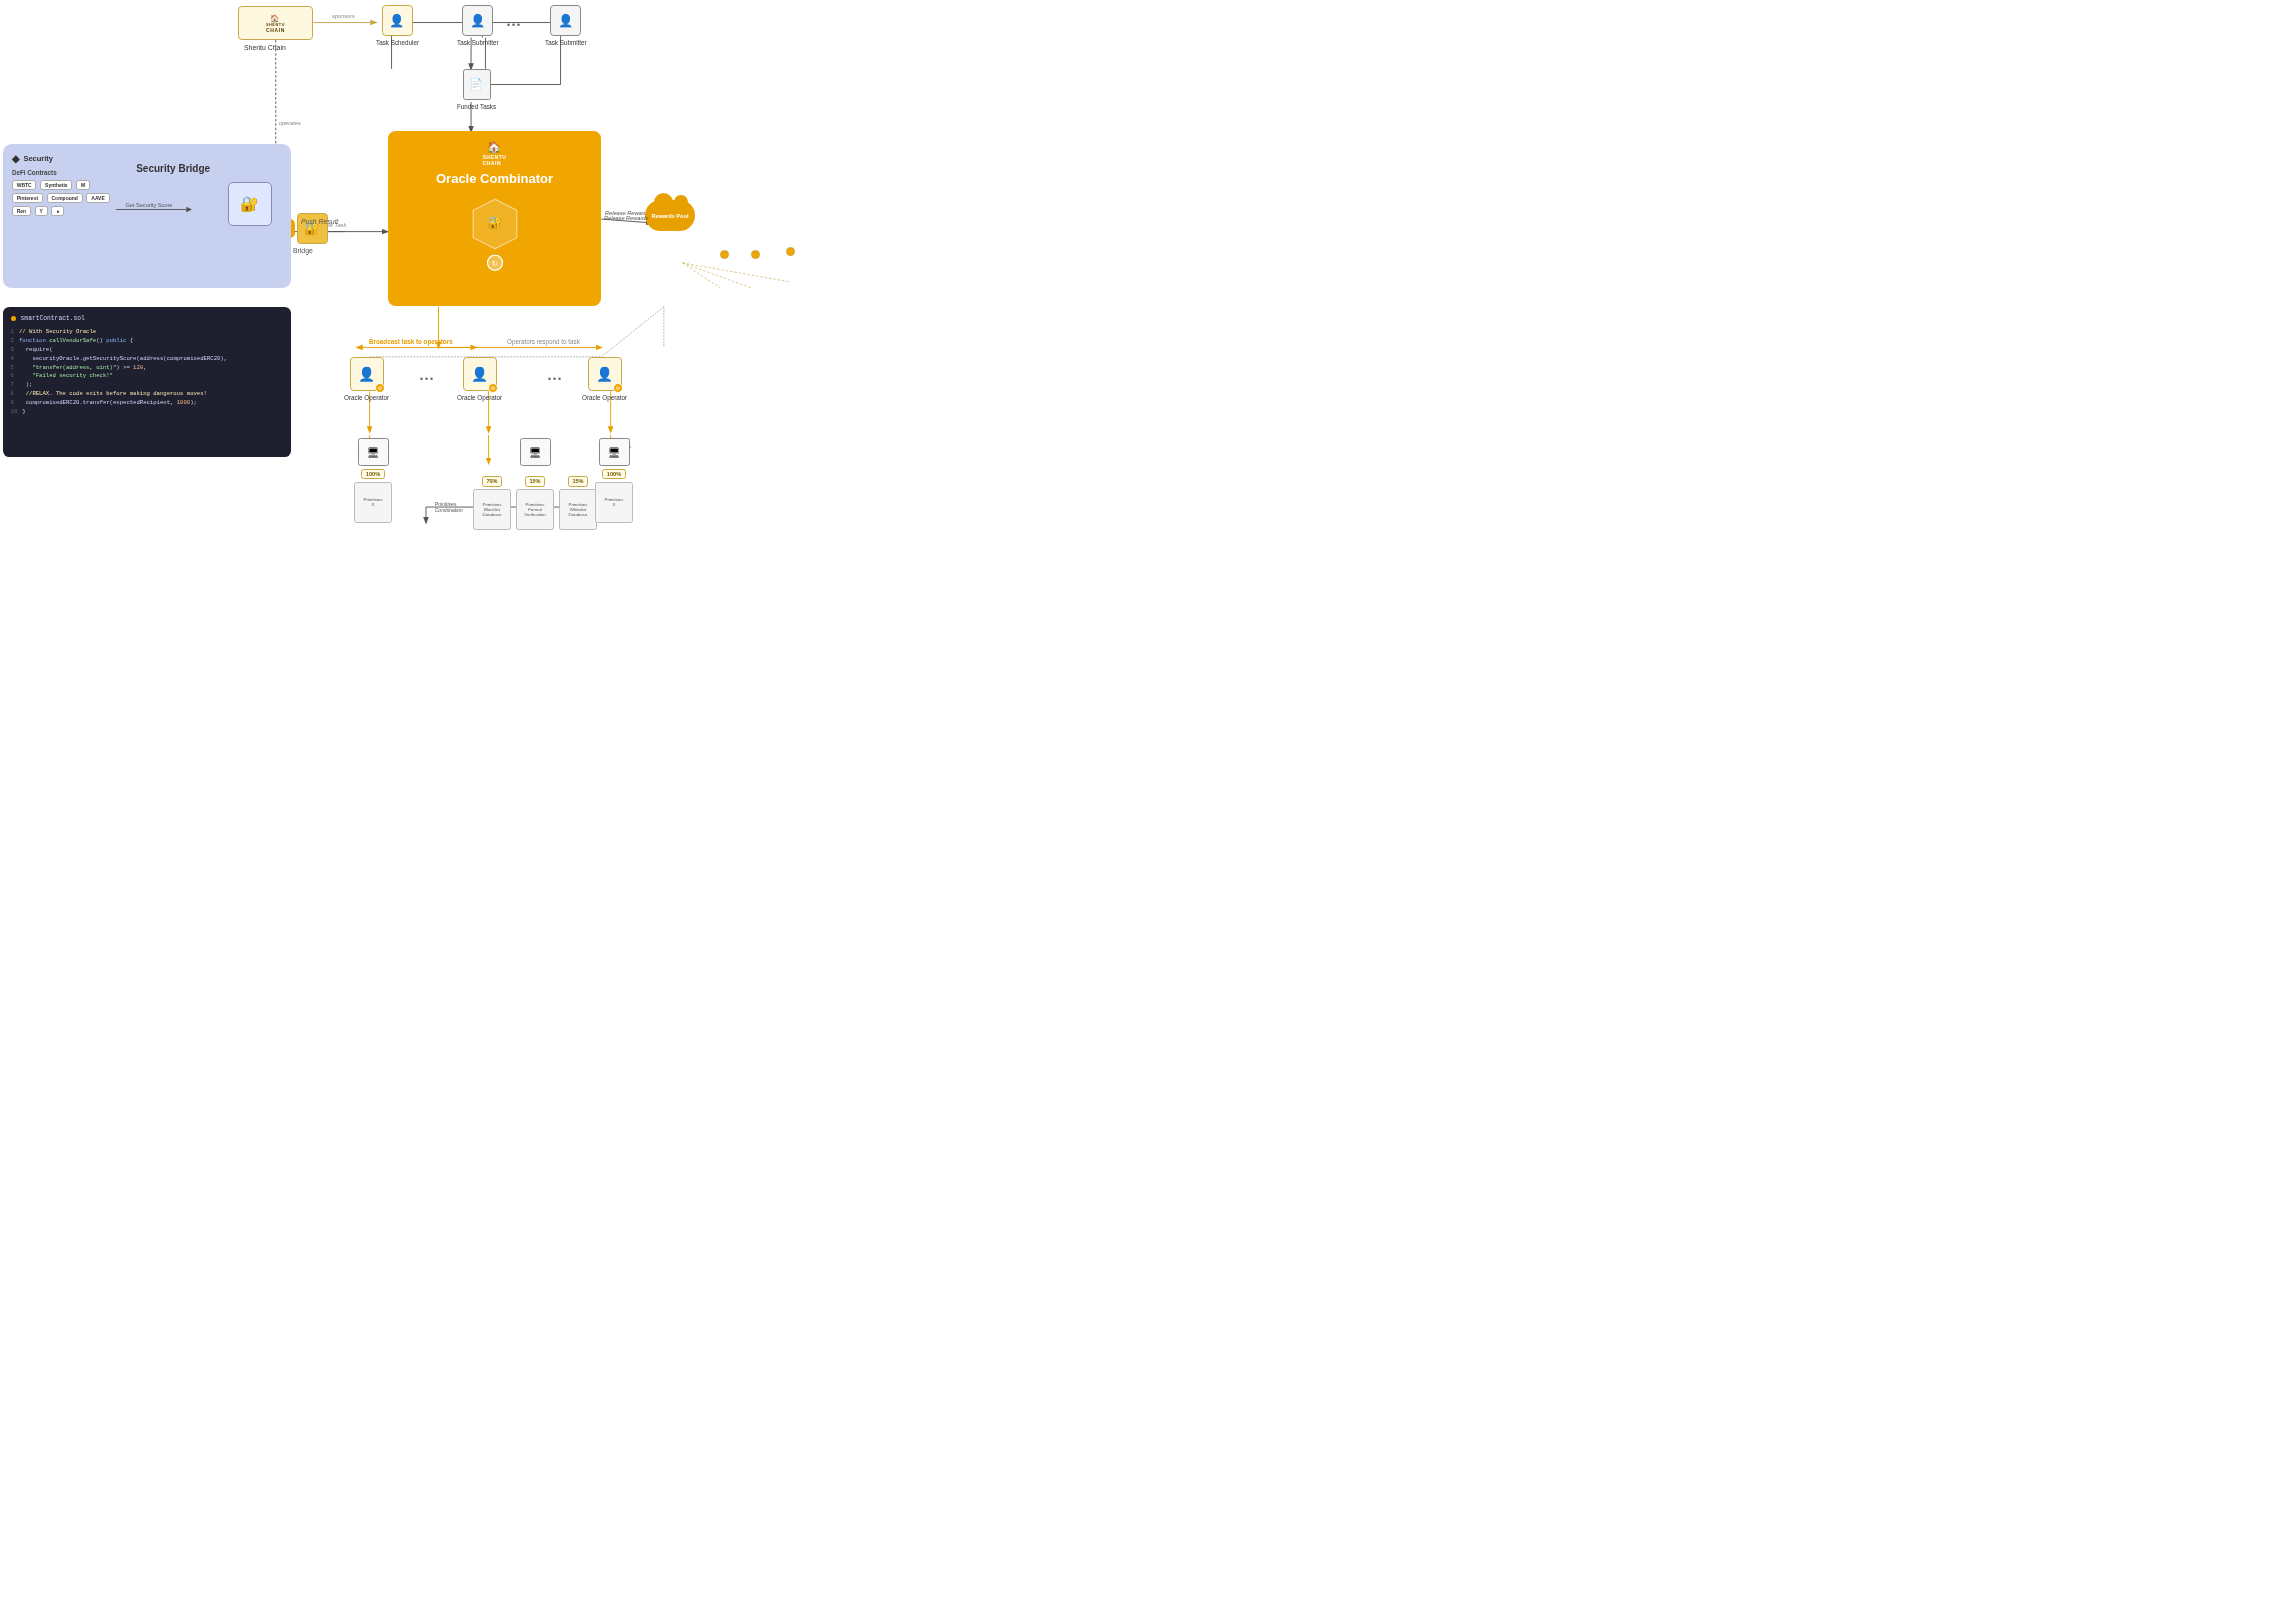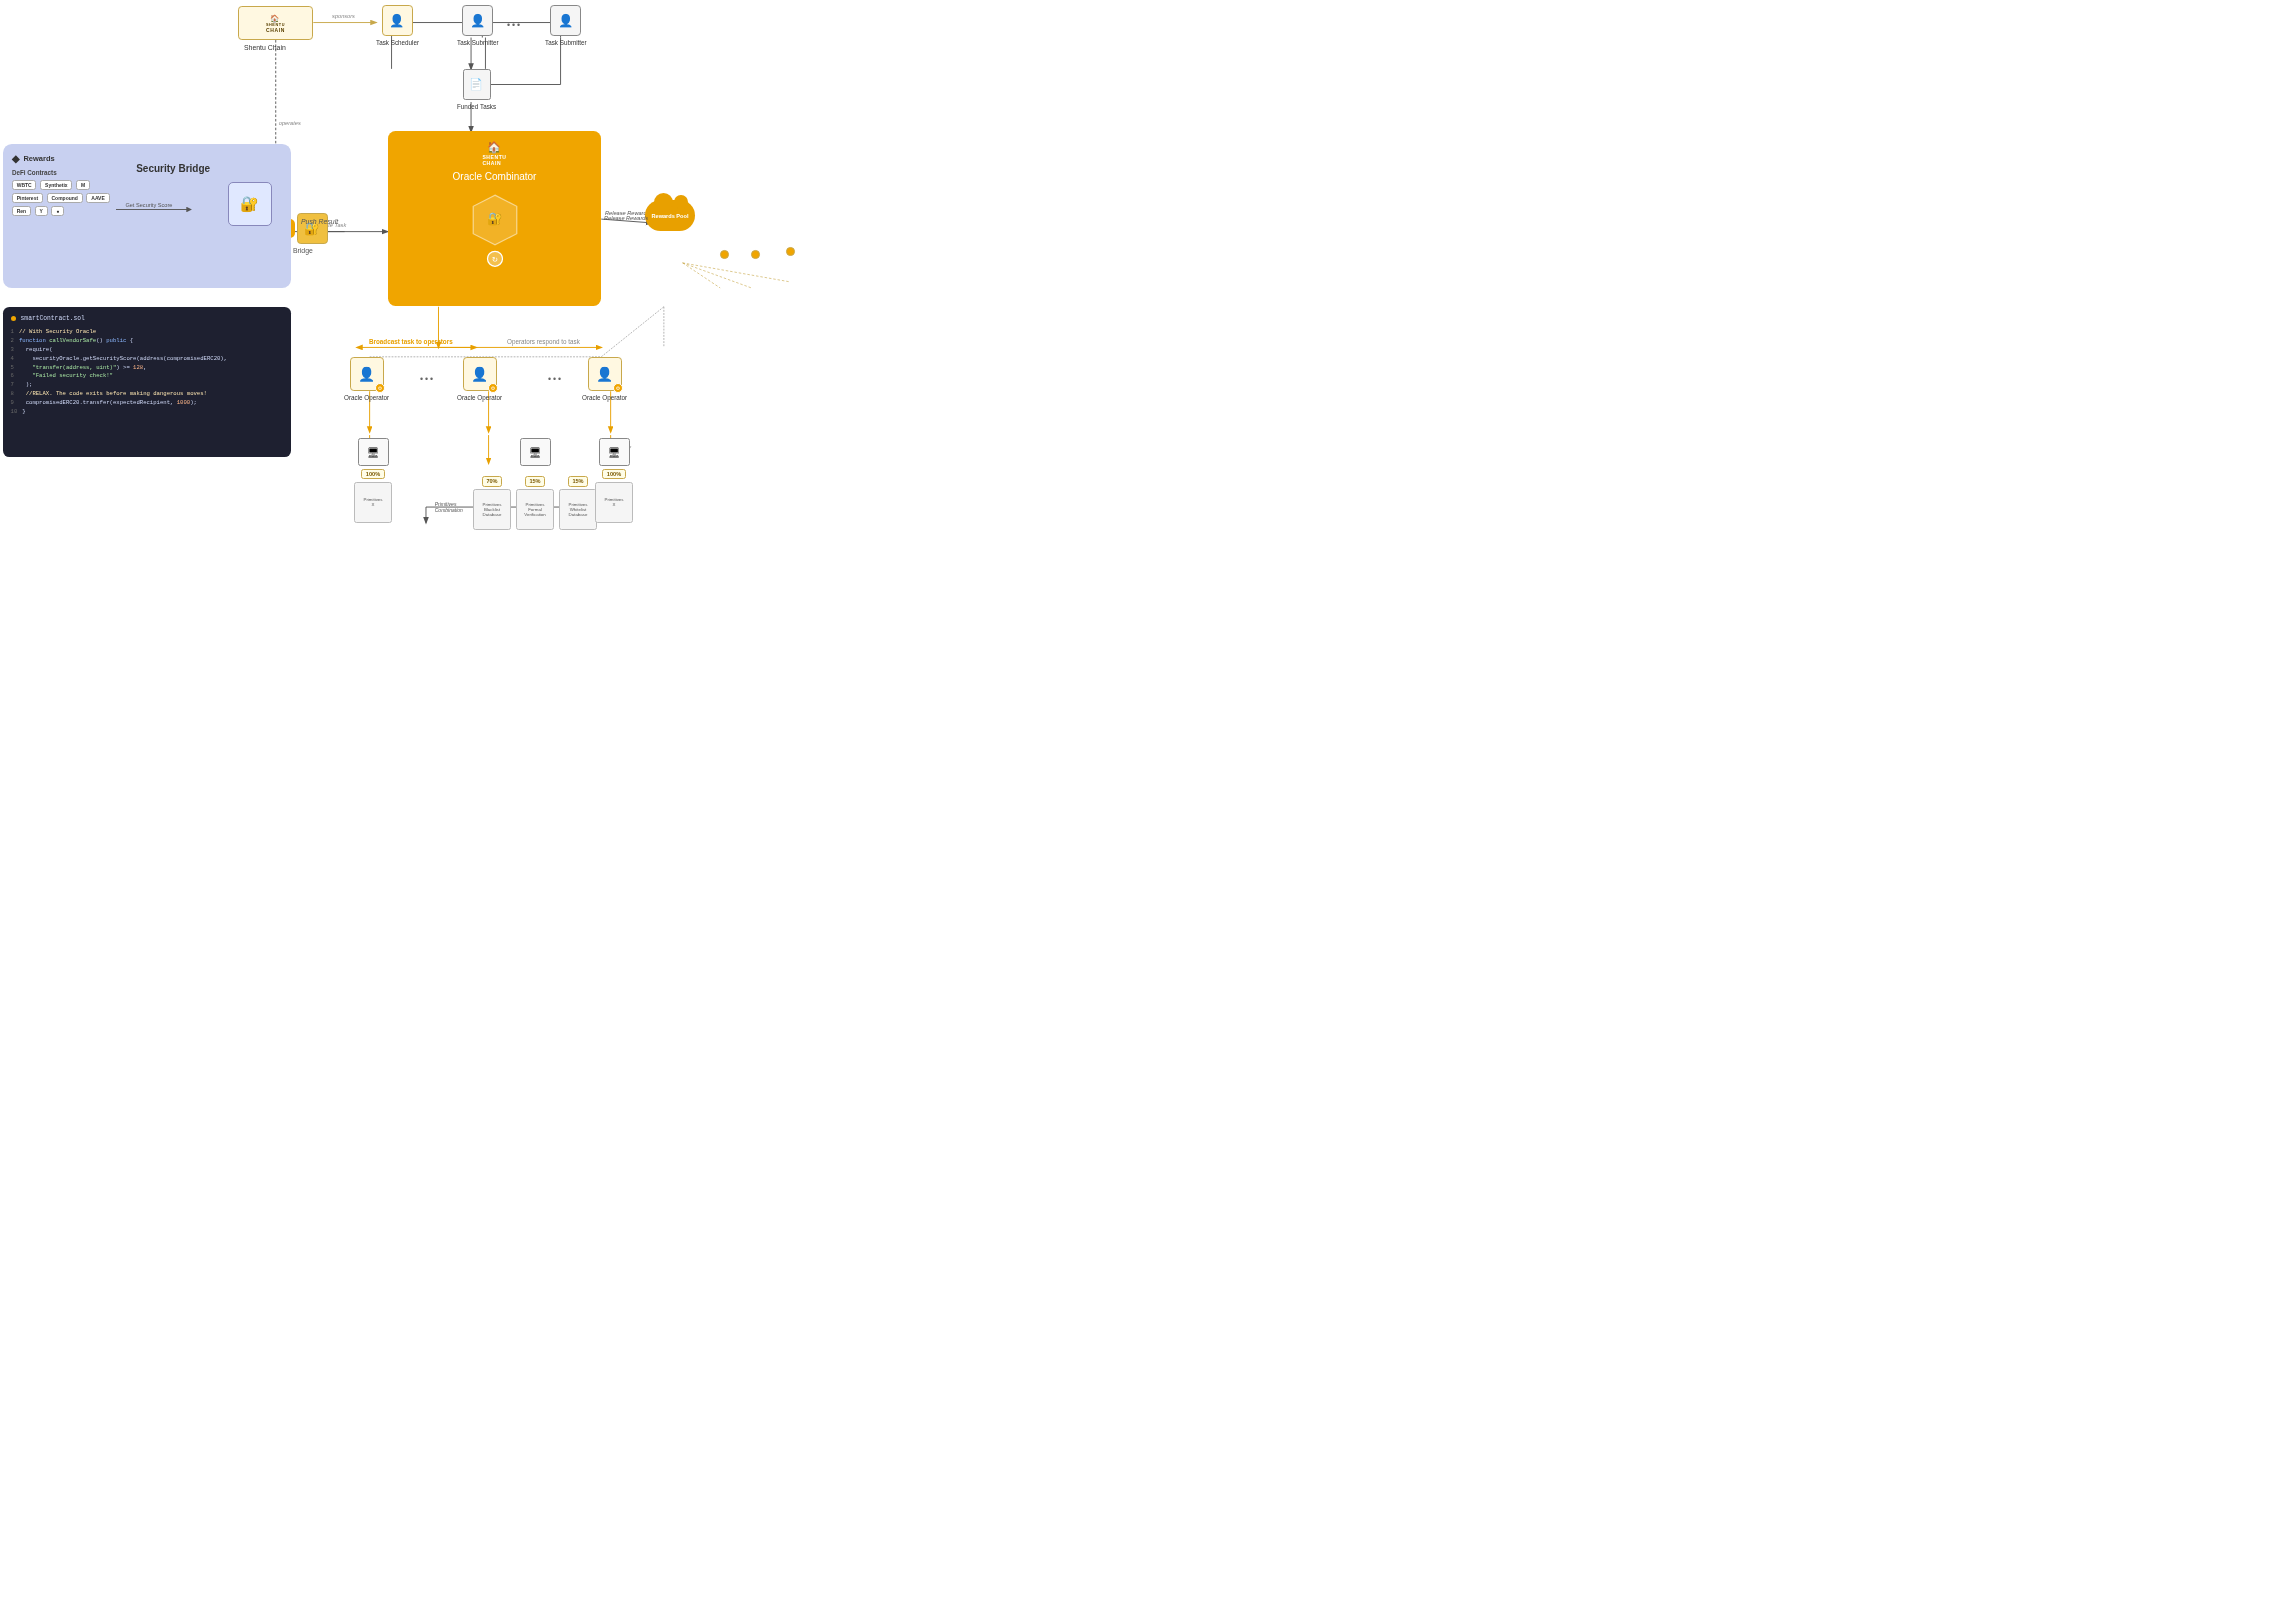--- a/index.html
+++ b/index.html
@@ -121,23 +121,23 @@
       height: 175px;
       background: #f0a500;
       border-radius: 7.5px;
       display: flex;
       flex-direction: column;
       align-items: center;
       justify-content: flex-start;
       padding-top: 10px;
     }
     .oracle-combinator-title {
-      font-size: 10px;
+      font-size: 13px;
       color: #fff;
-      font-weight: 400;
+      font-weight: 700;
       margin-top: 5px;
     }
 
     
     .cross-chain-bridge {
       position: absolute;
       top: 213px;
       left: 238px;
       display: flex;
       flex-direction: column;
@@ -593,21 +593,21 @@
     </div>
   </div>
 
   <div style="position:absolute;top:250px;left:720px;width:8.8px;height:8.8px;background:#f0a500;border-radius:50%;border:1.3px solid #c8a84b;"></div>
   <div style="position:absolute;top:250px;left:751px;width:8.8px;height:8.8px;background:#f0a500;border-radius:50%;border:1.3px solid #c8a84b;"></div>
   <div style="position:absolute;top:247px;left:786px;width:8.8px;height:8.8px;background:#f0a500;border-radius:50%;border:1.3px solid #c8a84b;"></div>
 
   <div class="ethereum-panel">
     <div class="eth-header">
       <span style="font-size:10px;">◆</span>
-      <span>Rewards</span>
+      <span>Security</span>
     </div>
     <div class="defi-label">DeFi Contracts</div>
     <div class="defi-logos">
       <div class="defi-row">
         <div class="defi-badge">WBTC</div>
         <div class="defi-badge">Synthetix</div>
         <div class="defi-badge">M</div>
       </div>
       <div class="defi-row">
         <div class="defi-badge">Pinterest</div>

